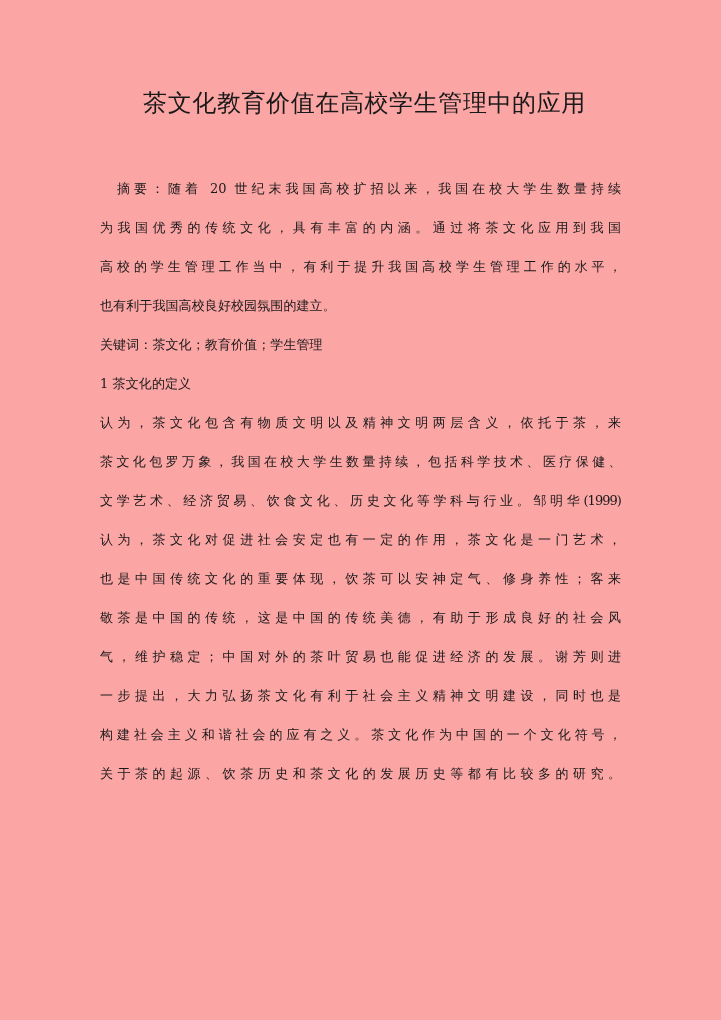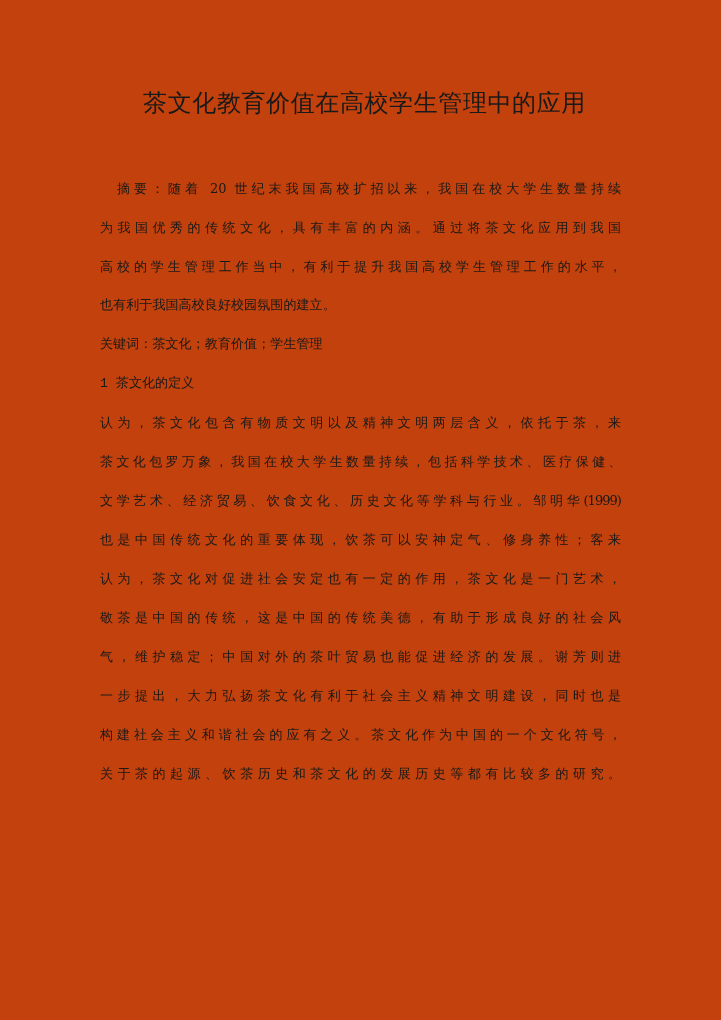--- a/index.html
+++ b/index.html
@@ -71,27 +71,26 @@
   
   .line.indent-1 { padding-left: 17px; }
 
   
   .gap-abstract { height: 51px; }
 
   
   .line.left {
     text-align: left;
     text-align-last: left;
-    font-family: Liberation Mono, monospace;
   }
 </style>
 </head>
 <body style="background: rgb(255, 255, 255); color: rgb(25, 25, 25);">
 
-<div class="page" style="background: #c2410c;">
+<div class="page" style="background: #fca5a5;">
   <div class="content">
 
     <h1 class="doc-title">茶文化教育价值在高校学生管理中的应用</h1>
 
     <div class="gap-abstract"></div>
 
     <div>
       <div class="line just indent-1">摘要：随着 20 世纪末我国高校扩招以来，我国在校大学生数量持续</div>
       <div class="line just">为我国优秀的传统文化，具有丰富的内涵。通过将茶文化应用到我国</div>
       <div class="line just tight">高校的学生管理工作当中，有利于提升我国高校学生管理工作的水平，</div>
@@ -99,22 +98,22 @@
     </div>
 
     <div class="line left">关键词：茶文化；教育价值；学生管理</div>
 
     <div class="line left">1 茶文化的定义</div>
 
     <div>
       <div class="line just">认为，茶文化包含有物质文明以及精神文明两层含义，依托于茶，来</div>
       <div class="line just tight">茶文化包罗万象，我国在校大学生数量持续，包括科学技术、医疗保健、</div>
       <div class="line just xtight">文学艺术、经济贸易、饮食文化、历史文化等学科与行业。邹明华(1999)</div>
+      <div class="line just">认为，茶文化对促进社会安定也有一定的作用，茶文化是一门艺术，</div>
       <div class="line just">也是中国传统文化的重要体现，饮茶可以安神定气、修身养性；客来</div>
-      <div class="line just">认为，茶文化对促进社会安定也有一定的作用，茶文化是一门艺术，</div>
       <div class="line just">敬茶是中国的传统，这是中国的传统美德，有助于形成良好的社会风</div>
       <div class="line just">气，维护稳定；中国对外的茶叶贸易也能促进经济的发展。谢芳则进</div>
       <div class="line just">一步提出，大力弘扬茶文化有利于社会主义精神文明建设，同时也是</div>
       <div class="line just tight">构建社会主义和谐社会的应有之义。茶文化作为中国的一个文化符号，</div>
       <div class="line just">关于茶的起源、饮茶历史和茶文化的发展历史等都有比较多的研究。</div>
     </div>
 
   </div>
 </div>
 

